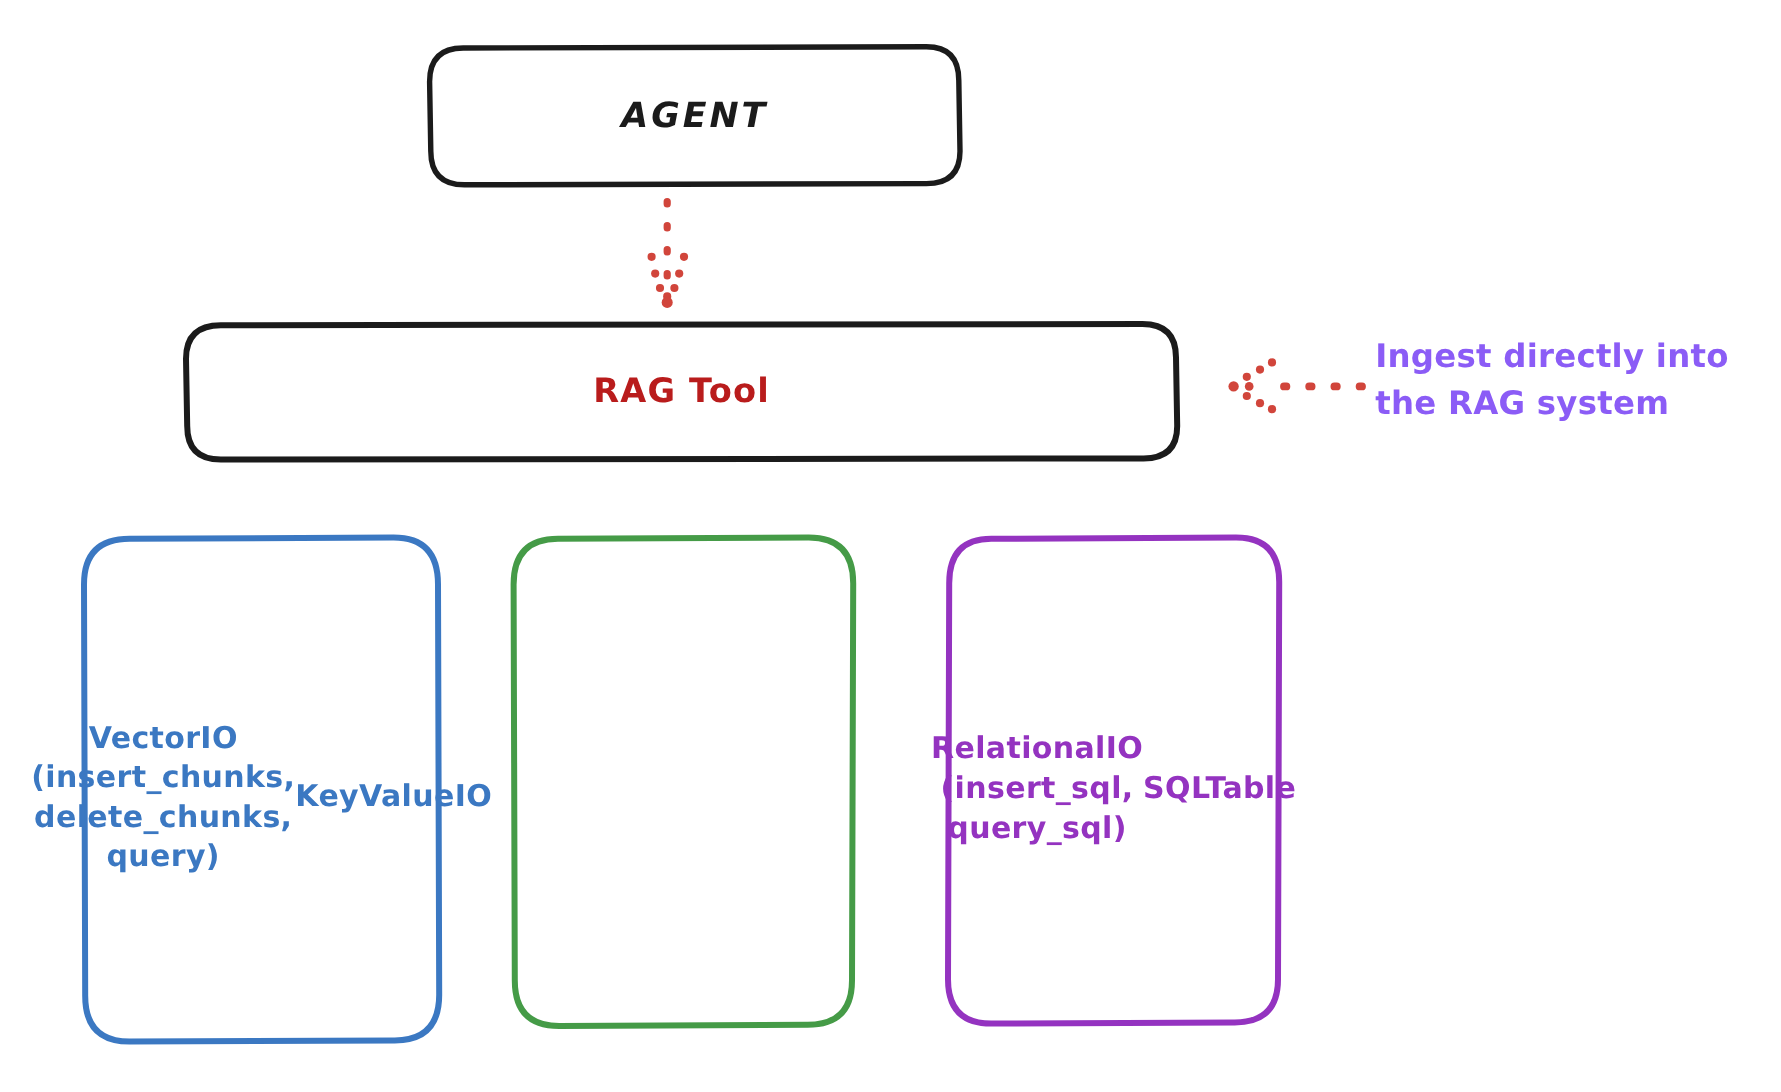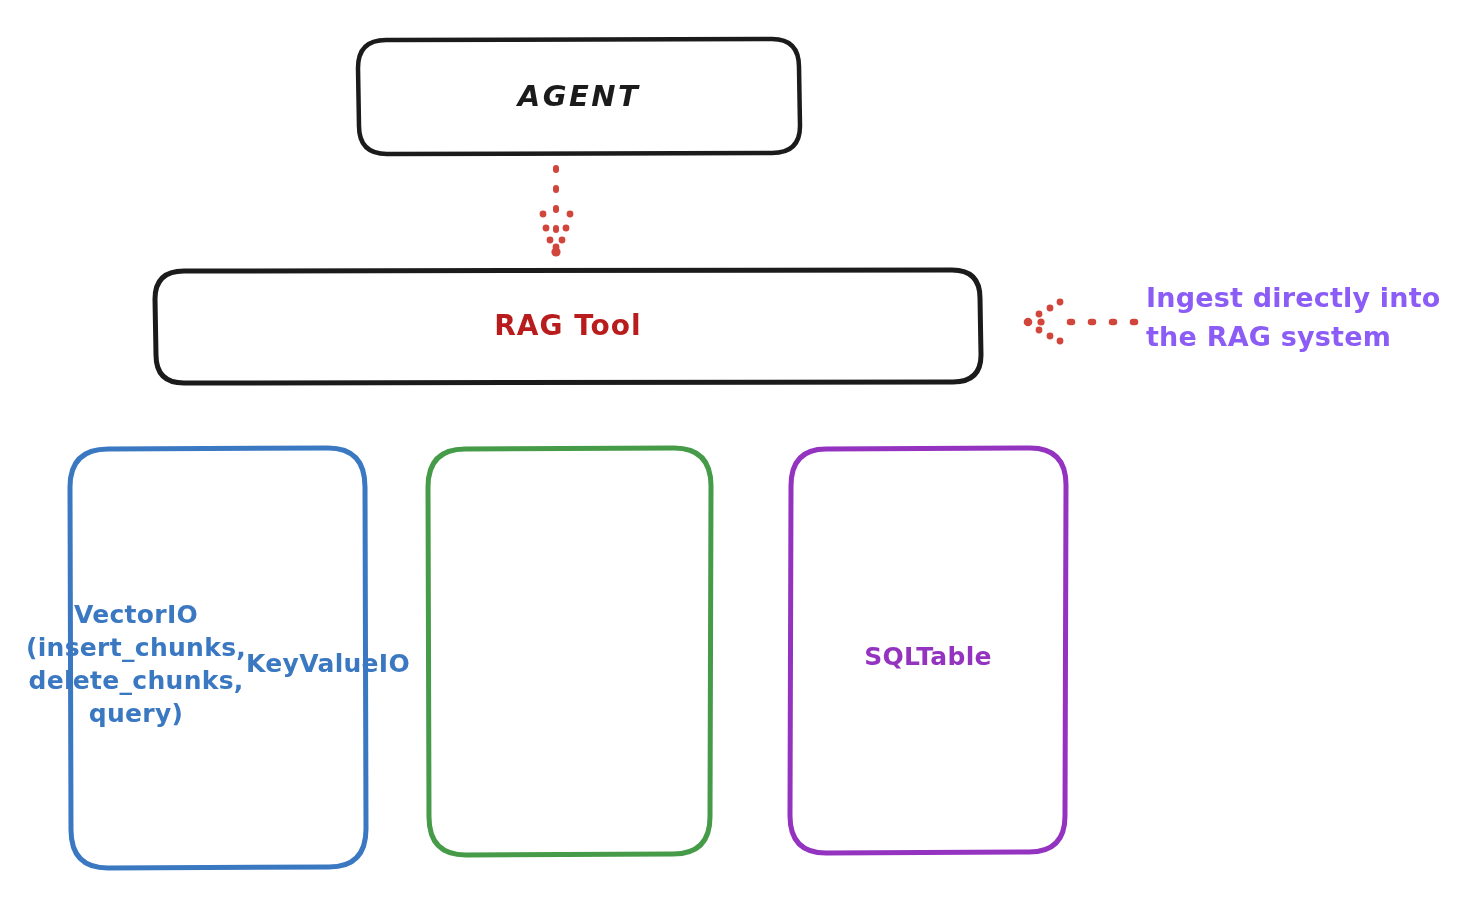--- a/index.html
+++ b/index.html
@@ -173,19 +173,22 @@
 </div>
 
 <div class="node" id="key-value-io-node">
   <div class="leaf-inner">
     <div class="leaf-gap"></div>
   </div>
 </div>
 
 <div class="node" id="relational-io-node">
   <div class="leaf-inner">
+    <span class="leaf-label">RelationalIO
+(insert_sql,
+query_sql)</span>
     <div class="leaf-gap"></div>
     <span class="leaf-label">SQLTable</span>
   </div>
 </div>
 
 <div id="ingest-annotation">Ingest directly into
 the RAG system</div>
 
 </body></html>

